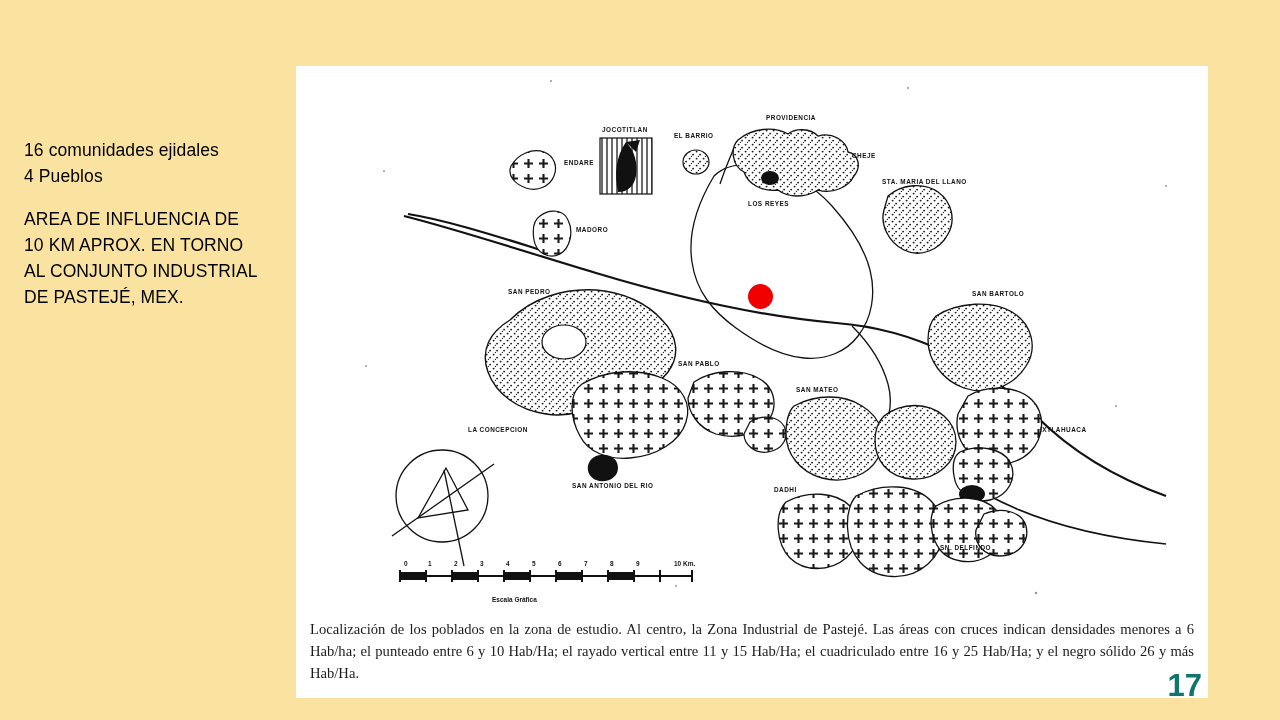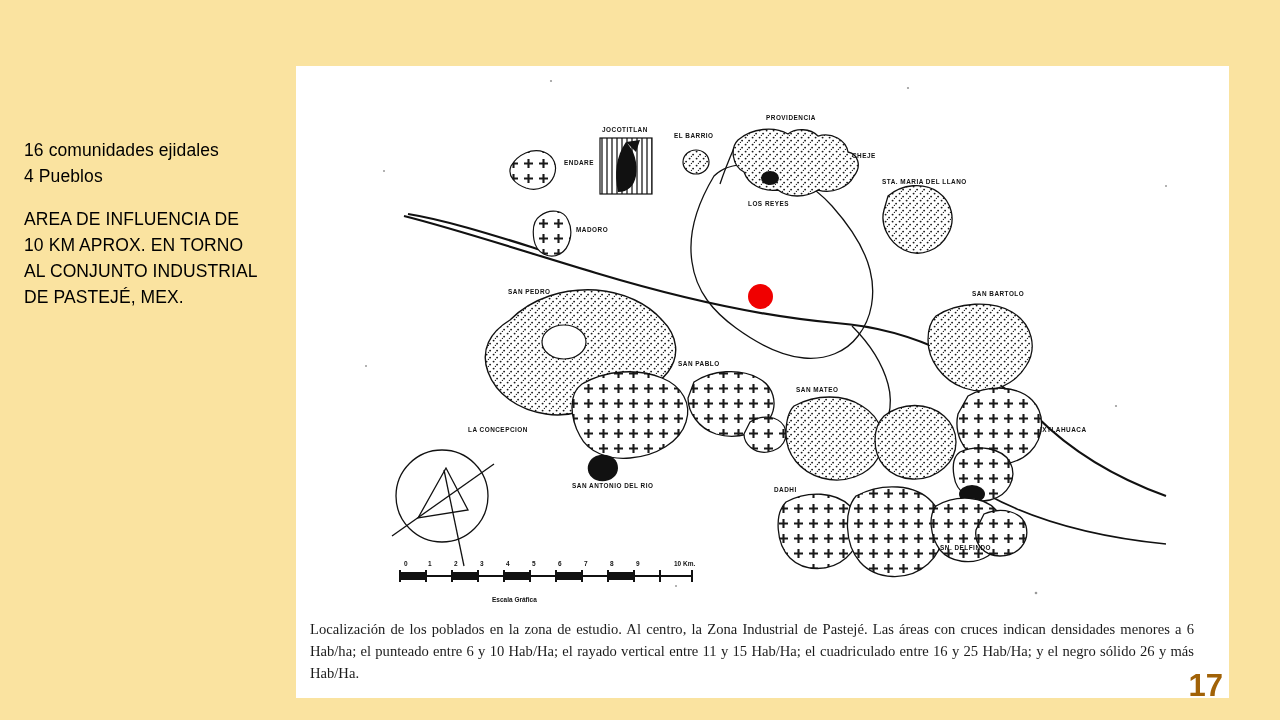--- a/index.html
+++ b/index.html
@@ -40,21 +40,20 @@
 
   
   #figure {
     position: absolute;
     left: 296px;
     top: 66px;
     width: 912px;
     height: 632px;
     background: #ffffff;
     overflow: hidden;
-    padding-left: 21px;
   }
   #map-canvas {
     position: absolute;
     left: 0; top: 0;
     width: 912px;
     height: 560px;
   }
   #map-canvas svg { display: block; }
 
   
@@ -81,21 +80,21 @@
     background: #f00000;
   }
 
   
   #page-number {
     position: absolute;
     right: 6px;
     bottom: -6px;
     font-size: 31px;
     font-weight: bold;
-    color: #a16207;
+    color: #0f766e;
     font-family: "Liberation Sans", sans-serif;
   }
   .lbl-sm {
     font-family: "Liberation Sans", sans-serif;
     font-size: 6.4px;
     font-weight: bold;
     fill: #111;
     letter-spacing: 0.5px;
   }
   .scale-lbl {

